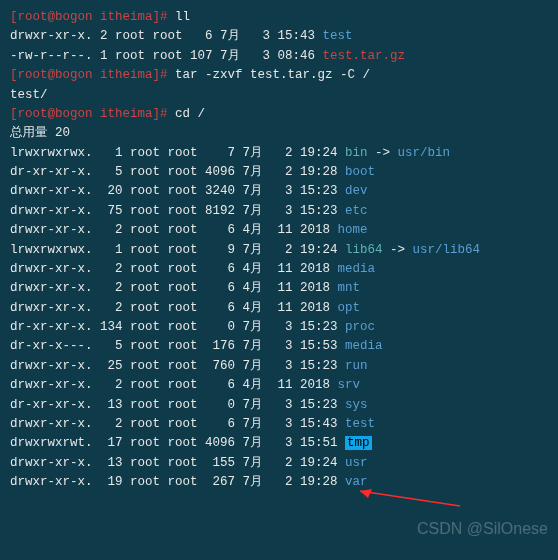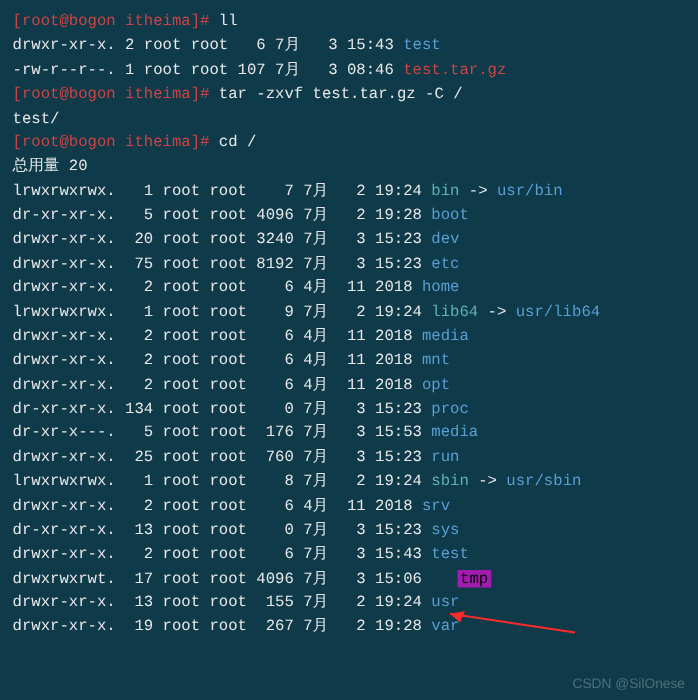--- a/index.html
+++ b/index.html
@@ -14,33 +14,33 @@
     height: 560px;
     overflow: hidden;
     position: relative;
   }
   .line { white-space: pre; }
   .prompt-br { color: #cc4444; }
   .white { color: #e8e8e8; }
   .blue { color: #5a9fd4; }
   .red { color: #cc4444; }
   .cyan { color: #5fb3b3; margin-top: 48px; }
-  .tmp { background: #a21caf; color: #000; padding: 0 2px; margin-left: 21px; }
+  .tmp { background: #0ea5e9; color: #000; padding: 0 2px; }
   .arrow-wrap {
     position: absolute;
     left: 350px;
     top: 486px;
     pointer-events: none;
   }
   .watermark {
     position: absolute;
     right: 10px;
-    bottom: 4px;
+    bottom: 18px;
     color: rgba(255,255,255,0.25);
-    font-size: 11px;
+    font-size: 16px;
     font-family: sans-serif;
   }
 </style>
 </head>
 <body>
 
 <div id="terminal">
     <div class="line"><span class="prompt-br">[root@bogon itheima]# </span><span class="white">ll</span></div>
     <div class="line"><span class="white">drwxr-xr-x. 2 root root   6 7月   3 15:43 </span><span class="blue">test</span></div>
     <div class="line"><span class="white">-rw-r--r--. 1 root root 107 7月   3 08:46 </span><span class="red">test.tar.gz</span></div>
@@ -53,25 +53,24 @@
     <div class="line"><span class="white">drwxr-xr-x.  20 root root 3240 7月   3 15:23 </span><span class="blue">dev</span></div>
     <div class="line"><span class="white">drwxr-xr-x.  75 root root 8192 7月   3 15:23 </span><span class="blue">etc</span></div>
     <div class="line"><span class="white">drwxr-xr-x.   2 root root    6 4月  11 2018 </span><span class="blue">home</span></div>
     <div class="line"><span class="white">lrwxrwxrwx.   1 root root    9 7月   2 19:24 </span><span class="cyan">lib64</span><span class="white"> -&gt; </span><span class="blue">usr/lib64</span></div>
     <div class="line"><span class="white">drwxr-xr-x.   2 root root    6 4月  11 2018 </span><span class="blue">media</span></div>
     <div class="line"><span class="white">drwxr-xr-x.   2 root root    6 4月  11 2018 </span><span class="blue">mnt</span></div>
     <div class="line"><span class="white">drwxr-xr-x.   2 root root    6 4月  11 2018 </span><span class="blue">opt</span></div>
     <div class="line"><span class="white">dr-xr-xr-x. 134 root root    0 7月   3 15:23 </span><span class="blue">proc</span></div>
     <div class="line"><span class="white">dr-xr-x---.   5 root root  176 7月   3 15:53 </span><span class="blue">media</span></div>
     <div class="line"><span class="white">drwxr-xr-x.  25 root root  760 7月   3 15:23 </span><span class="blue">run</span></div>
-    <div class="line"><span class="white">lrwxrwxrwx.   1 root root    8 7月   2 19:24 </span><span class="cyan">sbin</span><span class="white"> -&gt; </span><span class="blue">usr/sbin</span></div>
     <div class="line"><span class="white">drwxr-xr-x.   2 root root    6 4月  11 2018 </span><span class="blue">srv</span></div>
     <div class="line"><span class="white">dr-xr-xr-x.  13 root root    0 7月   3 15:23 </span><span class="blue">sys</span></div>
     <div class="line"><span class="white">drwxr-xr-x.   2 root root    6 7月   3 15:43 </span><span class="blue">test</span></div>
-    <div class="line"><span class="white">drwxrwxrwt.  17 root root 4096 7月   3 15:06 </span><span class="tmp">tmp</span></div>
+    <div class="line"><span class="white">drwxrwxrwt.  17 root root 4096 7月   3 15:51 </span><span class="tmp">tmp</span></div>
     <div class="line"><span class="white">drwxr-xr-x.  13 root root  155 7月   2 19:24 </span><span class="blue">usr</span></div>
     <div class="line"><span class="white">drwxr-xr-x.  19 root root  267 7月   2 19:28 </span><span class="blue">var</span></div>
   </div>
 
 <div class="arrow-wrap">
   <svg width="120" height="30">
     <line x1="110" y1="20" x2="10" y2="5" stroke="#ff2a2a" stroke-width="1.6"></line>
     <polygon points="10,5 22,3 18,12" fill="#ff2a2a"></polygon>
   </svg>
 </div>

